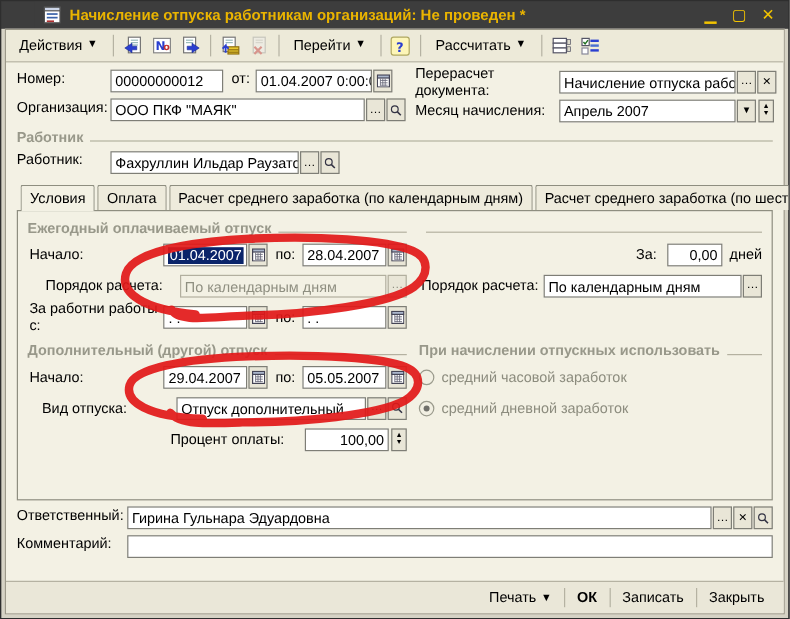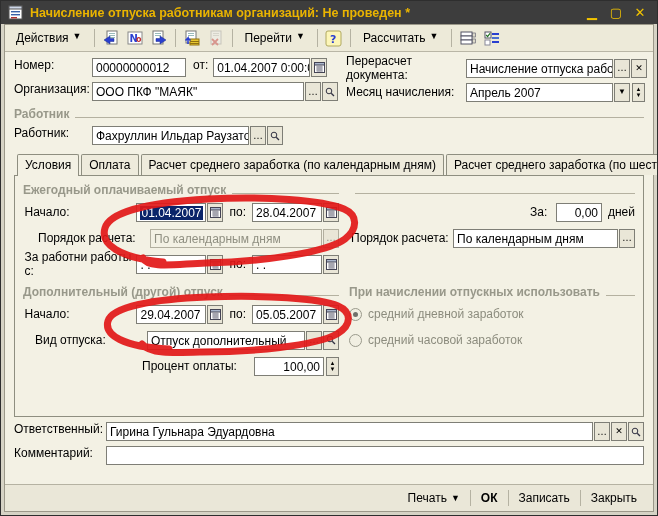--- a/index.html
+++ b/index.html
@@ -3,21 +3,21 @@
 <meta charset="utf-8">
 <style>
   html,body{margin:0;padding:0;background:#808080;}
   *{box-sizing:border-box;}
   .window{
     position:relative;width:658px;height:516px;
     font-family:"Liberation Sans","DejaVu Sans",sans-serif;font-size:12px;color:#000;
     border:1px solid #2e2e2e;background:#3d3d3d;overflow:hidden;
   }
   
-  .titlebar{height:23px;background:#3d3d3d;display:flex;align-items:center;padding:0 7px;gap:6px;}
+  .titlebar{height:23px;background:#3d3d3d;display:flex;align-items:center;padding:0 7px;gap:6px;margin-left:28px;}
   .title-text{color:#eab400;font-weight:bold;font-size:12.5px;white-space:nowrap;overflow:hidden;}
   .win-controls{margin-left:auto;display:flex;gap:4px;}
   .win-btn{width:20px;height:17px;display:flex;align-items:center;justify-content:center;
     color:#f2c300;font-weight:bold;font-size:13px;cursor:default;}
   .win-icon{width:16px;height:15px;flex:0 0 auto;}
   
   .frame{position:absolute;left:0;top:23px;right:0;bottom:0;background:#d6d3c5;padding:0 3px 3px 3px;}
   .inner{width:100%;height:100%;background:#f3f1e4;display:flex;flex-direction:column;border:1px solid #9b9889;}
   
   .toolbar{height:27px;background:#edead9;border-bottom:1px solid #b9b6a6;display:flex;align-items:center;padding:0 4px;gap:2px;flex:0 0 auto;}
@@ -368,28 +368,28 @@
               <div class="plabel mid">Порядок расчета:</div>
               <div class="inp" style="width:165px">По календарным дням</div>
               <div class="sbtn dots">…</div>
             </div>
 
             <div class="ghead" style="margin-top:36px">
               <span>При начислении отпускных использовать</span>
               <div class="line"></div>
             </div>
             <div class="radio-row">
+              <div class="radio"></div>
+              <span>средний часовой заработок</span>
+            </div>
+            <div class="radio-row">
               <div class="radio">
                     <div class="dot"></div>
                   </div>
               <span>средний дневной заработок</span>
-            </div>
-            <div class="radio-row">
-              <div class="radio"></div>
-              <span>средний часовой заработок</span>
             </div>
           </div>
         </div>
       </div>
 
       <div class="frow" style="margin-top:5px">
         <div class="flabel" style="width:92px">Ответственный:</div>
         <div class="inp grow">Гирина Гульнара Эдуардовна</div>
         <div class="sbtn dots">…</div>
         <div class="sbtn">✕</div>

